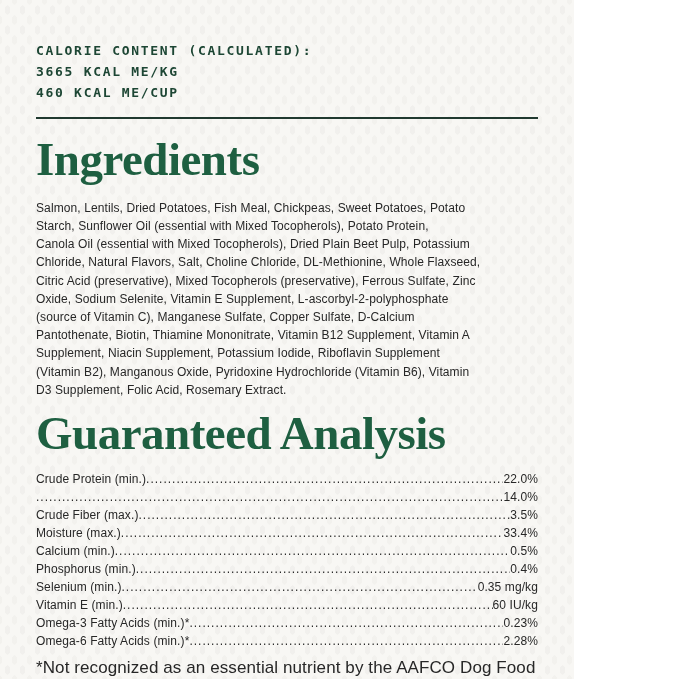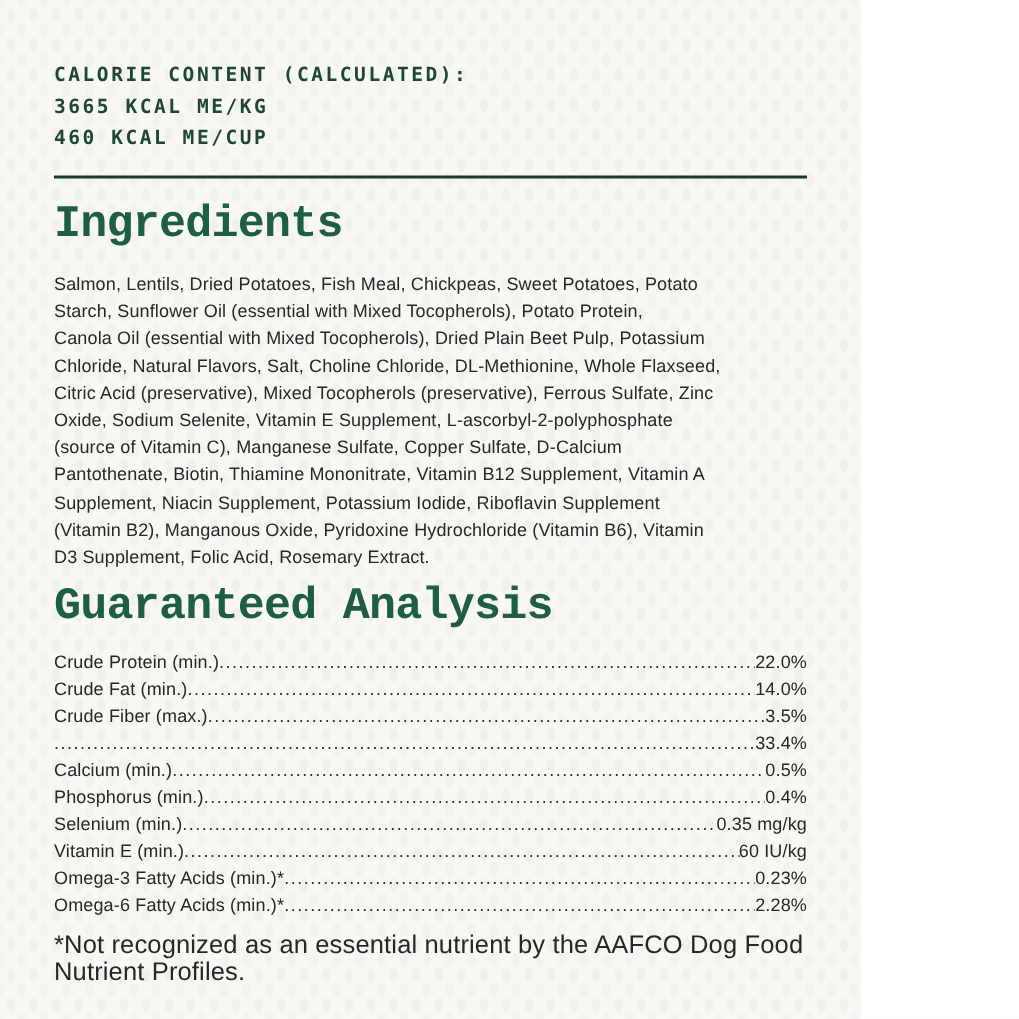--- a/index.html
+++ b/index.html
@@ -31,23 +31,23 @@
     color: #1d4634;
   }
   
   .divider {
     height: 2px;
     background: #20392f;
     margin-top: 14px;
   }
   
   .section-title {
-    font-family: Liberation Mono, monospace;
+    font-family: Liberation Serif, serif;
     font-weight: bold;
-    font-size: 30px;
+    font-size: 47px;
     line-height: 1.1;
     letter-spacing: -0.5px;
     color: #1e5f41;
     margin: 15px 0 0 0;
   }
   
   .ing-para { margin-top: 13px; }
   .ing-line {
     font-size: 12px;
     line-height: 18.2px;
@@ -117,30 +117,30 @@
 
   <h1 class="section-title ga-title">Guaranteed Analysis</h1>
 
   <div class="ga-table">
     <div class="ga-row">
       <span class="ga-label">Crude Protein (min.)</span>
       <span class="ga-dots"></span>
       <span class="ga-value">22.0%</span>
     </div>
     <div class="ga-row">
-      <span class="ga-label">Crude Fat (min.)</span>
       <span class="ga-dots"></span>
       <span class="ga-value">14.0%</span>
     </div>
     <div class="ga-row">
       <span class="ga-label">Crude Fiber (max.)</span>
       <span class="ga-dots"></span>
       <span class="ga-value">3.5%</span>
     </div>
     <div class="ga-row">
+      <span class="ga-label">Moisture (max.)</span>
       <span class="ga-dots"></span>
       <span class="ga-value">33.4%</span>
     </div>
     <div class="ga-row">
       <span class="ga-label">Calcium (min.)</span>
       <span class="ga-dots"></span>
       <span class="ga-value">0.5%</span>
     </div>
     <div class="ga-row">
       <span class="ga-label">Phosphorus (min.)</span>

